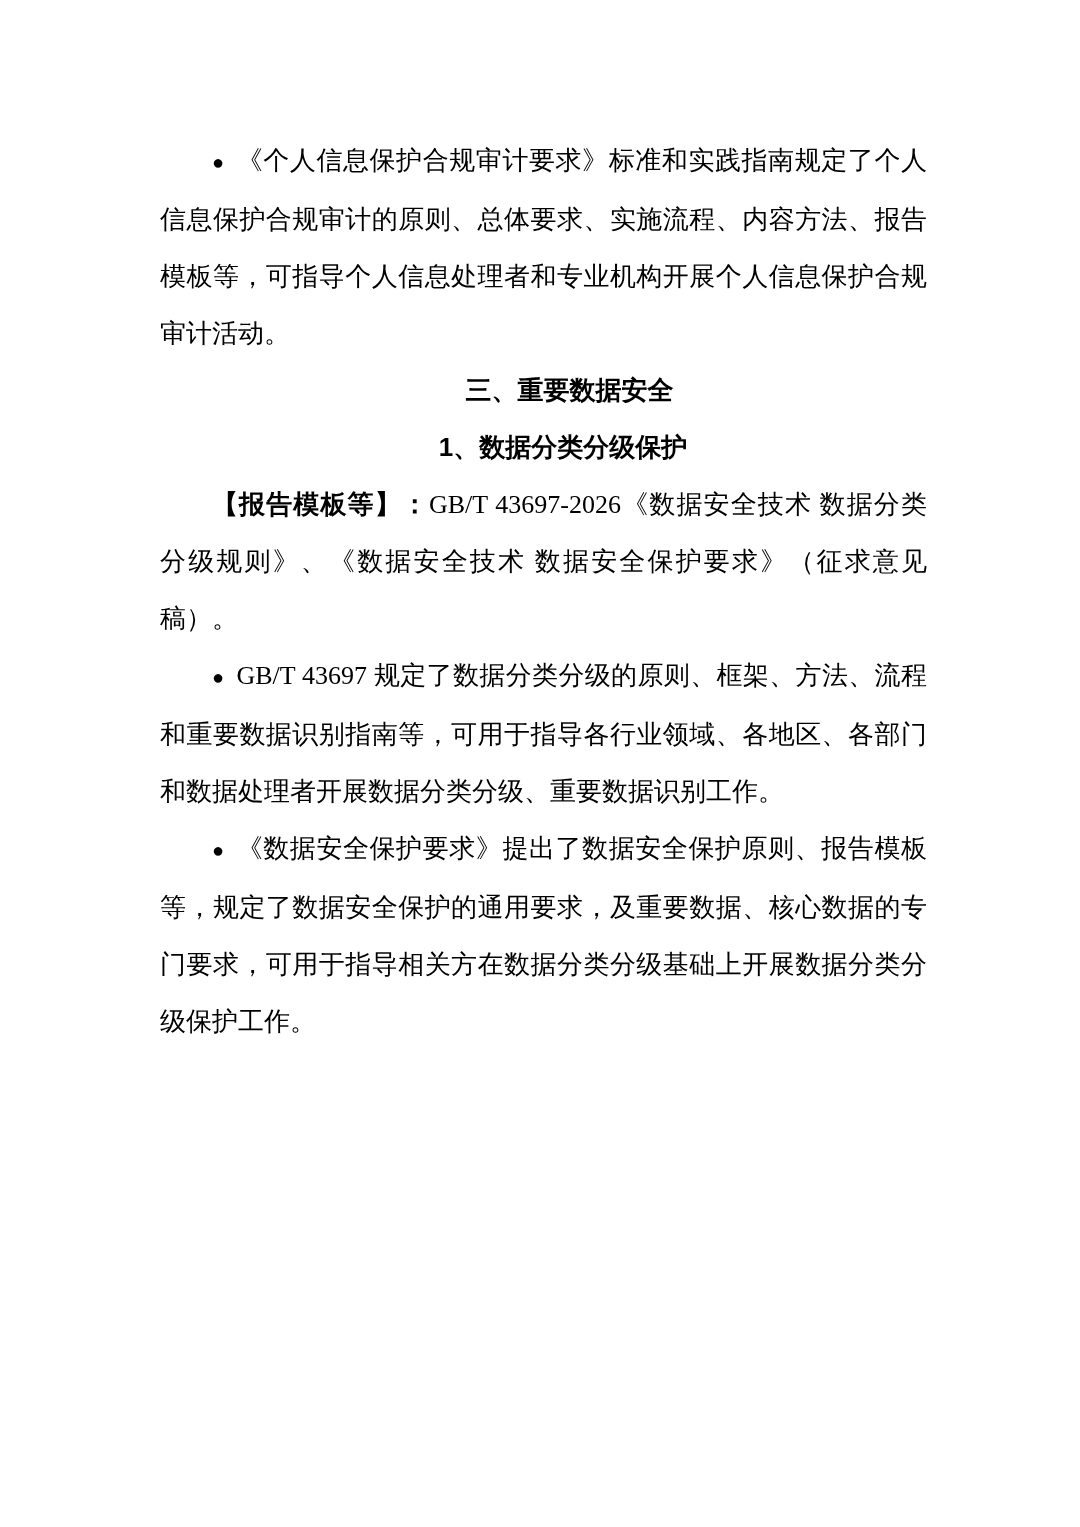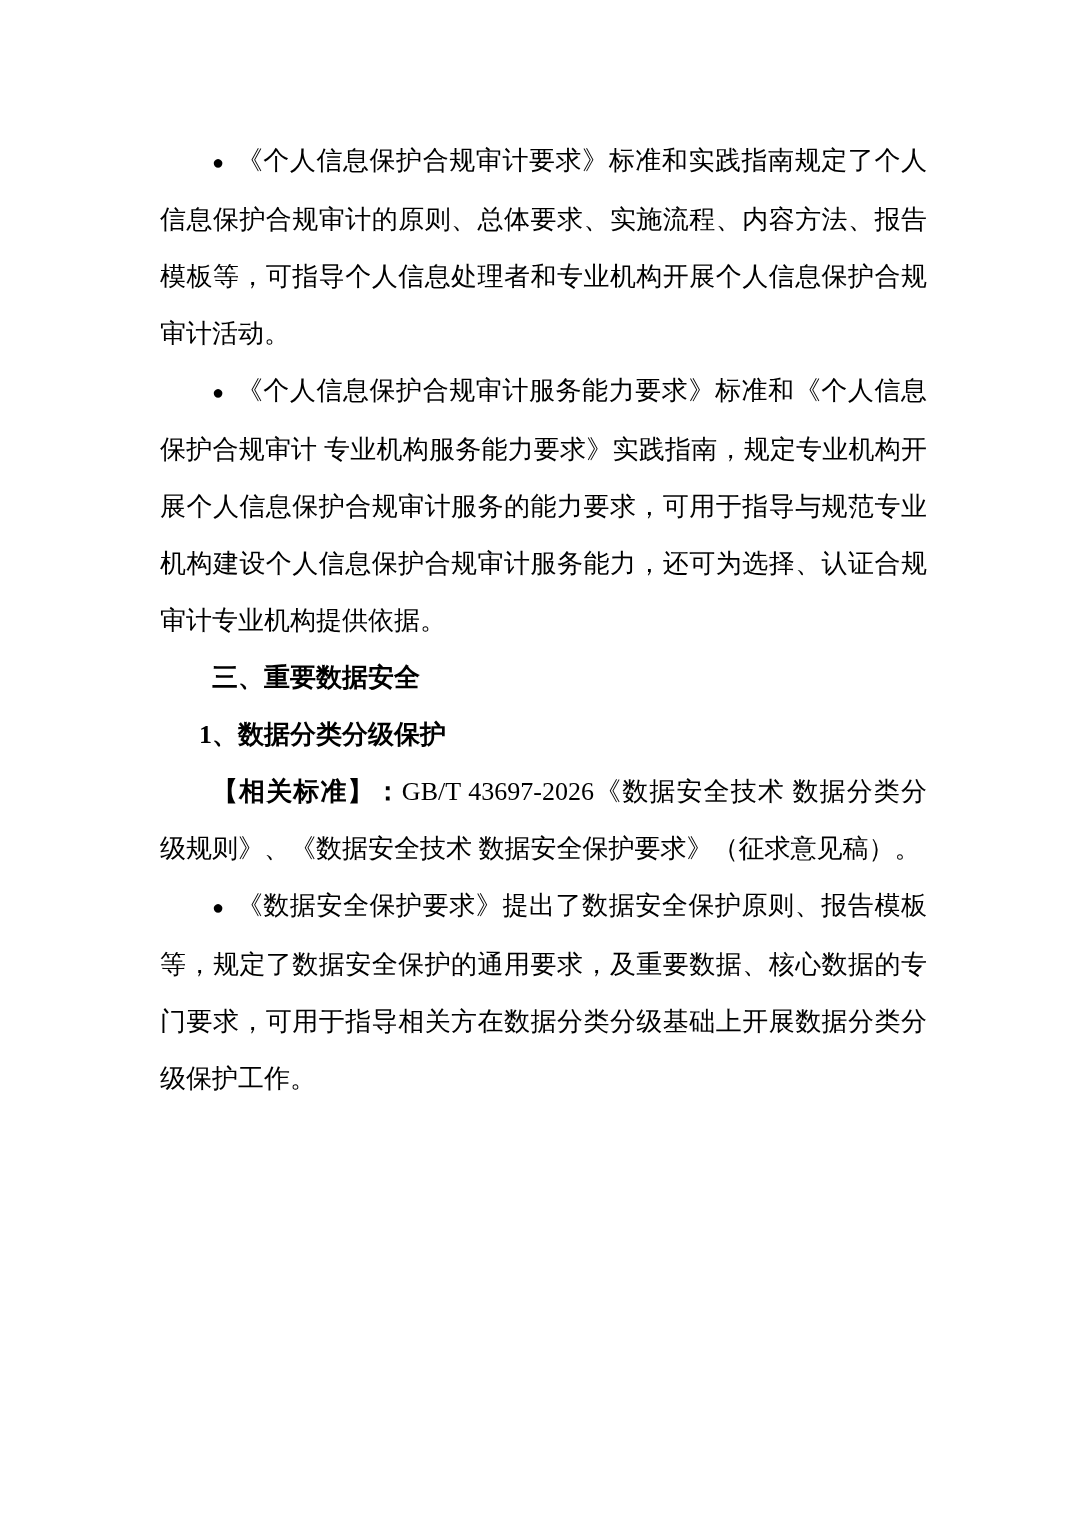--- a/index.html
+++ b/index.html
@@ -18,48 +18,47 @@
     overflow: hidden;
   }
   .para {
     text-align: justify;
     text-indent: 2em;
     margin: 0;
   }
   .heading {
     font-weight: bold;
     font-family: "Liberation Sans", "DejaVu Sans", sans-serif;
-    text-align: left;
+    text-align: center;
   }
   .heading-num {
     text-indent: 1.5em;
-    font-family: Liberation Serif, serif;
   }
   .lbl {
     font-weight: bold;
     font-family: "Liberation Sans", "DejaVu Sans", sans-serif;
   }
   .bullet {
     font-size: 20px;
     margin-right: 12px;
   }
 </style>
 </head>
 <body>
 
 <div class="page">
 
   <p class="para"><span class="bullet">●</span><span>《个人信息保护合规审计要求》标准和实践指南规定了个人信息保护合规审计的原则、总体要求、实施流程、内容方法、报告模板等，可指导个人信息处理者和专业机构开展个人信息保护合规审计活动。</span></p>
 
-  <p class="para"><span class="bullet">●</span><span>《个人信息保护合规审计服务能力要求》标准和《个人信息保护合规审计 专业机构服务能力要求》实践指南，规定专业机构开展个人信息保护合规审计服务的能力要求，可用于指导与规范专业机构建设个人信息保护合规审计服务能力，还可为选择、认证合规审计专业机构提供依据。</span></p>
 
   <p class="para heading"><span>三、重要数据安全</span></p>
 
   <p class="para heading heading-num"><span>1、数据分类分级保护</span></p>
 
 
-  <p class="para"><span class="lbl">【相关标准】：</span><span>GB/T 43697-2026《数据安全技术 数据分类分级规则》、《数据安全技术 数据安全保护要求》（征求意见稿）。</span></p>
+  <p class="para"><span class="lbl">【报告模板等】：</span><span>GB/T 43697-2026《数据安全技术 数据分类分级规则》、《数据安全技术 数据安全保护要求》（征求意见稿）。</span></p>
 
 
+  <p class="para"><span class="bullet">●</span><span>GB/T 43697 规定了数据分类分级的原则、框架、方法、流程和重要数据识别指南等，可用于指导各行业领域、各地区、各部门和数据处理者开展数据分类分级、重要数据识别工作。</span></p>
 
   <p class="para"><span class="bullet">●</span><span>《数据安全保护要求》提出了数据安全保护原则、报告模板等，规定了数据安全保护的通用要求，及重要数据、核心数据的专门要求，可用于指导相关方在数据分类分级基础上开展数据分类分级保护工作。</span></p>
 
 </div>
 
 </body></html>

